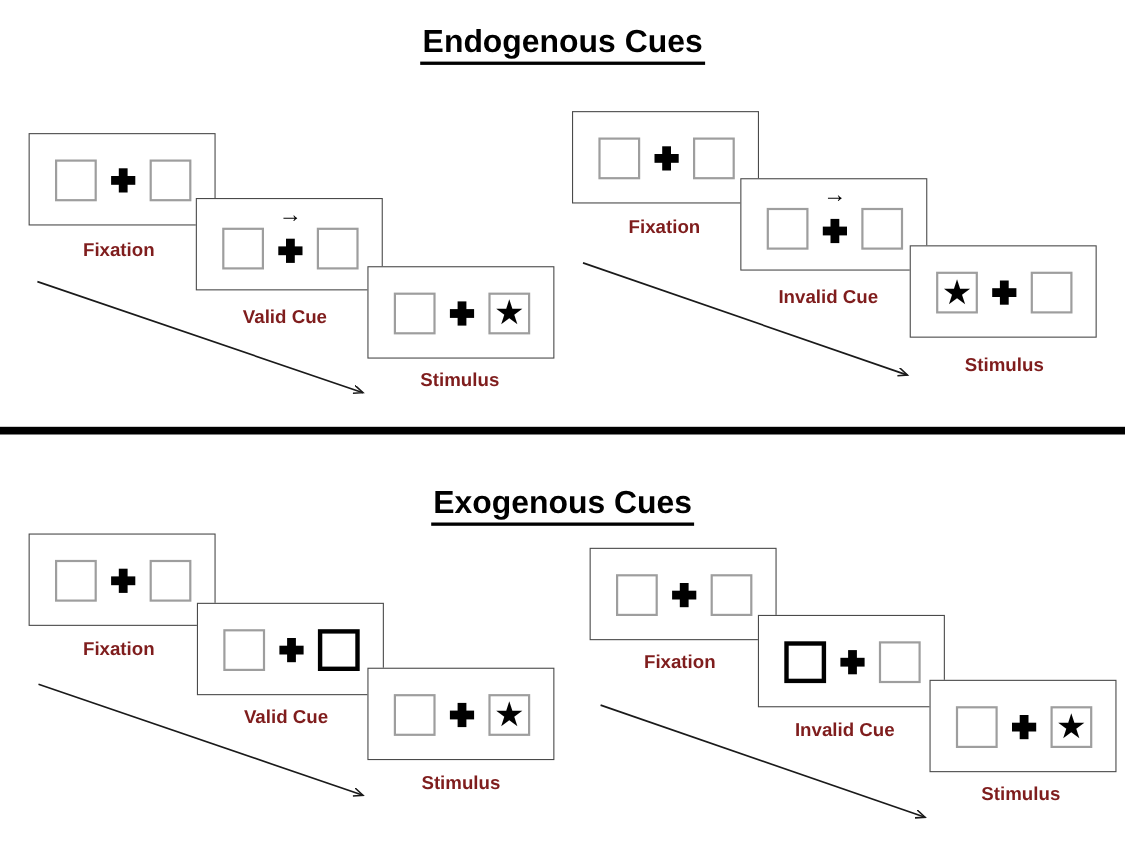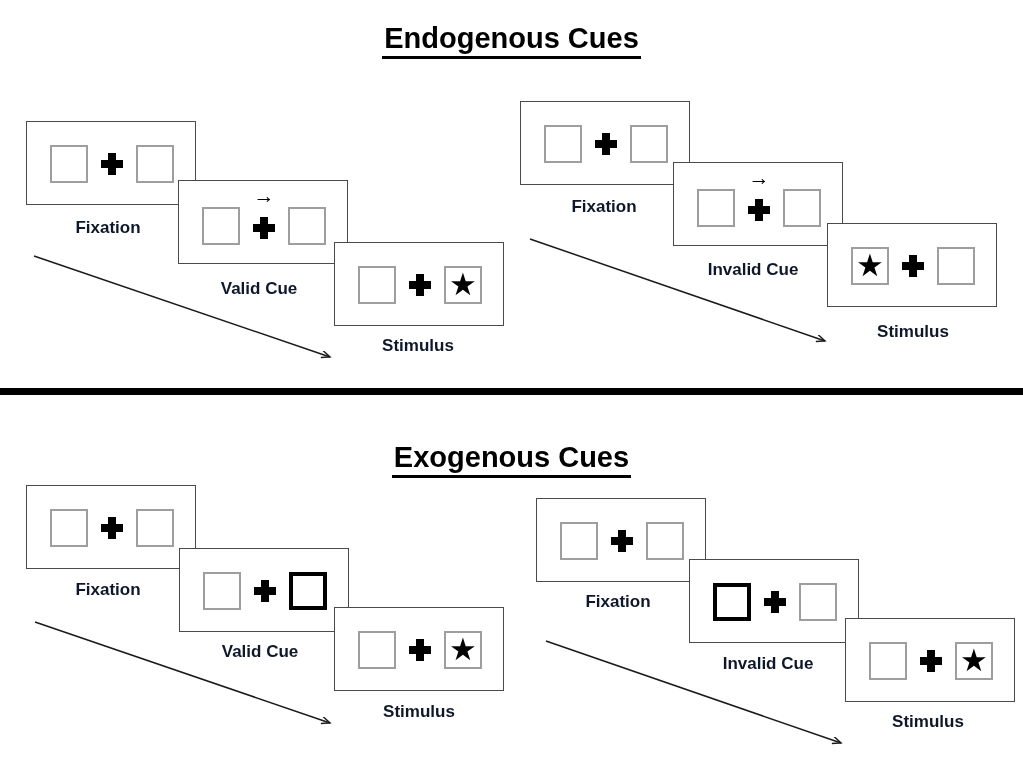--- a/index.html
+++ b/index.html
@@ -42,21 +42,21 @@
   .panel.cued .plus{top:36px;}
   .panel.cued .cue-arrow{display:block;}
   
   .p-g1-1{left:26px;top:121px;}  .p-g1-2{left:178px;top:180px;} .p-g1-3{left:334px;top:242px;}
   .p-g2-1{left:520px;top:101px;} .p-g2-2{left:673px;top:162px;} .p-g2-3{left:827px;top:223px;}
   .p-g3-1{left:26px;top:485px;}  .p-g3-2{left:179px;top:548px;} .p-g3-3{left:334px;top:607px;}
   .p-g4-1{left:536px;top:498px;} .p-g4-2{left:689px;top:559px;} .p-g4-3{left:845px;top:618px;}
   
   .plabel{
     position:absolute;transform:translateX(-50%);white-space:nowrap;
-    font-size:17px;font-weight:700;color:#0f172a;text-align:center;
+    font-size:17px;font-weight:700;color:#7f1d1d;text-align:center;
   }
   .l-g1-1{left:108px;top:218px;} .l-g1-2{left:259px;top:279px;} .l-g1-3{left:418px;top:336px;}
   .l-g2-1{left:604px;top:197px;} .l-g2-2{left:753px;top:260px;} .l-g2-3{left:913px;top:322px;}
   .l-g3-1{left:108px;top:580px;} .l-g3-2{left:260px;top:642px;} .l-g3-3{left:419px;top:702px;}
   .l-g4-1{left:618px;top:592px;} .l-g4-2{left:768px;top:654px;} .l-g4-3{left:928px;top:712px;}
   
   .arrows{position:absolute;left:0;top:0;pointer-events:none;}
 </style>
 </head>
 <body>

